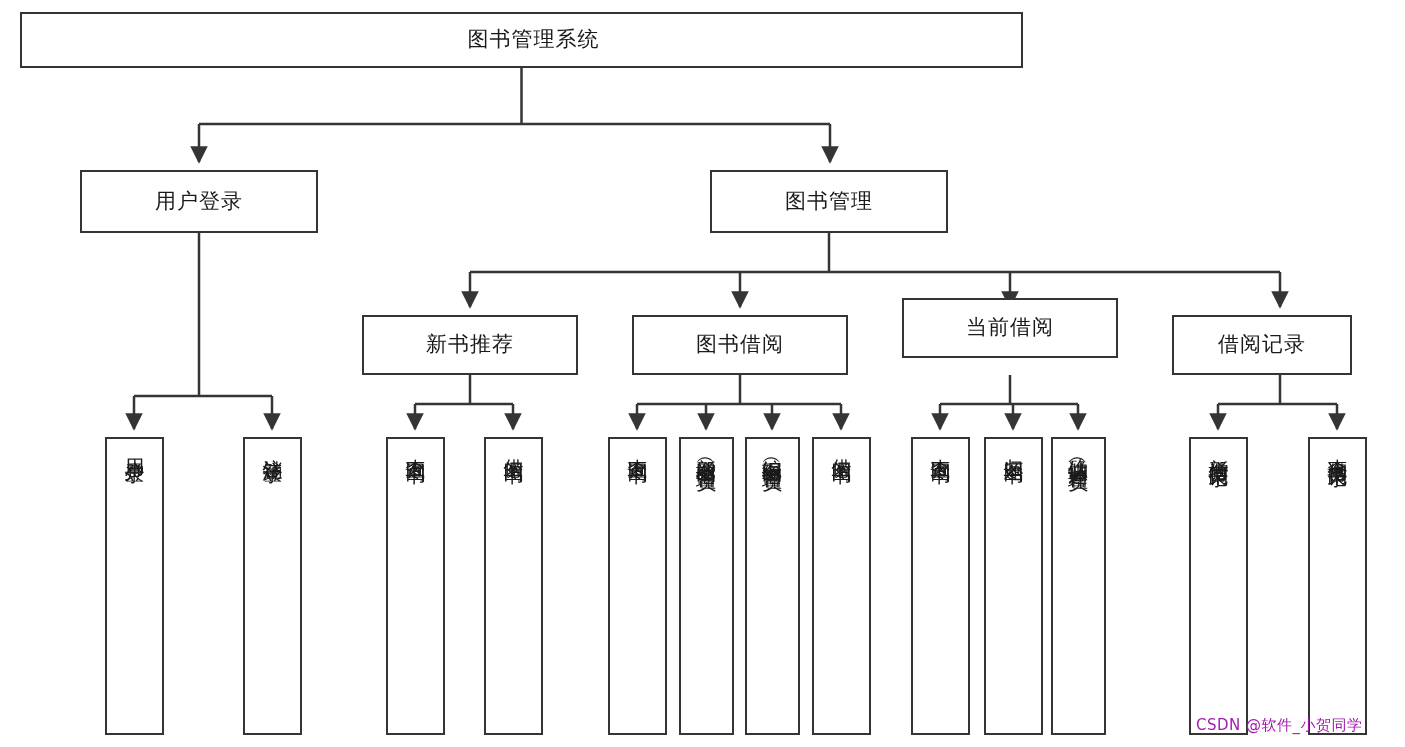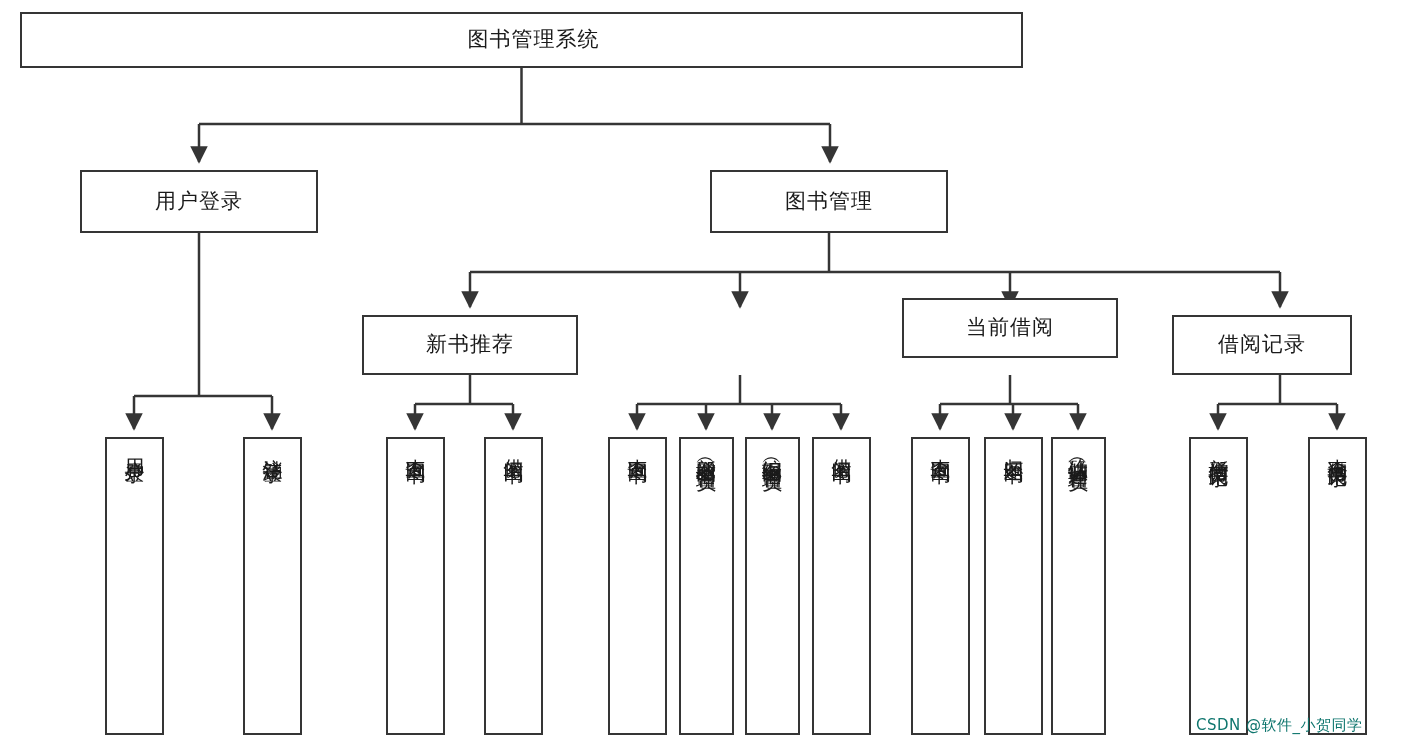--- a/index.html
+++ b/index.html
@@ -57,21 +57,21 @@
     line-height: 1.45;
     letter-spacing: 2px;
     white-space: nowrap;
   }
   .node.v.tall .label {
     line-height: 1.4;
   }
   .watermark {
     position: absolute;
     font-size: 15px;
-    color: #0f766e;
+    color: #a21caf;
     white-space: nowrap;
     letter-spacing: 0.5px;
   }
 </style>
 </head>
 <body>
 
 <div id="canvas">
 
   <svg class="wires" viewBox="0 0 1405 747" xmlns="http://www.w3.org/2000/svg">
@@ -135,20 +135,23 @@
   <div class="node h" style="left:80px; top:170px; width:238px; height:63px;">
     <span class="label">用户登录</span>
   </div>
   <div class="node h" style="left:710px; top:170px; width:238px; height:63px;">
     <span class="label">图书管理</span>
   </div>
 
   <div class="node h" style="left:362px; top:315px; width:216px; height:60px;">
     <span class="label">新书推荐</span>
   </div>
+  <div class="node h" style="left:632px; top:315px; width:216px; height:60px;">
+    <span class="label">图书借阅</span>
+  </div>
   <div class="node h" style="left:902px; top:298px; width:216px; height:60px;">
     <span class="label">当前借阅</span>
   </div>
   <div class="node h" style="left:1172px; top:315px; width:180px; height:60px;">
     <span class="label">借阅记录</span>
   </div>
 
   <div class="node v" style="left:105px; top:437px; width:59px; height:298px;">
     <span class="label">用户登录</span>
   </div>

